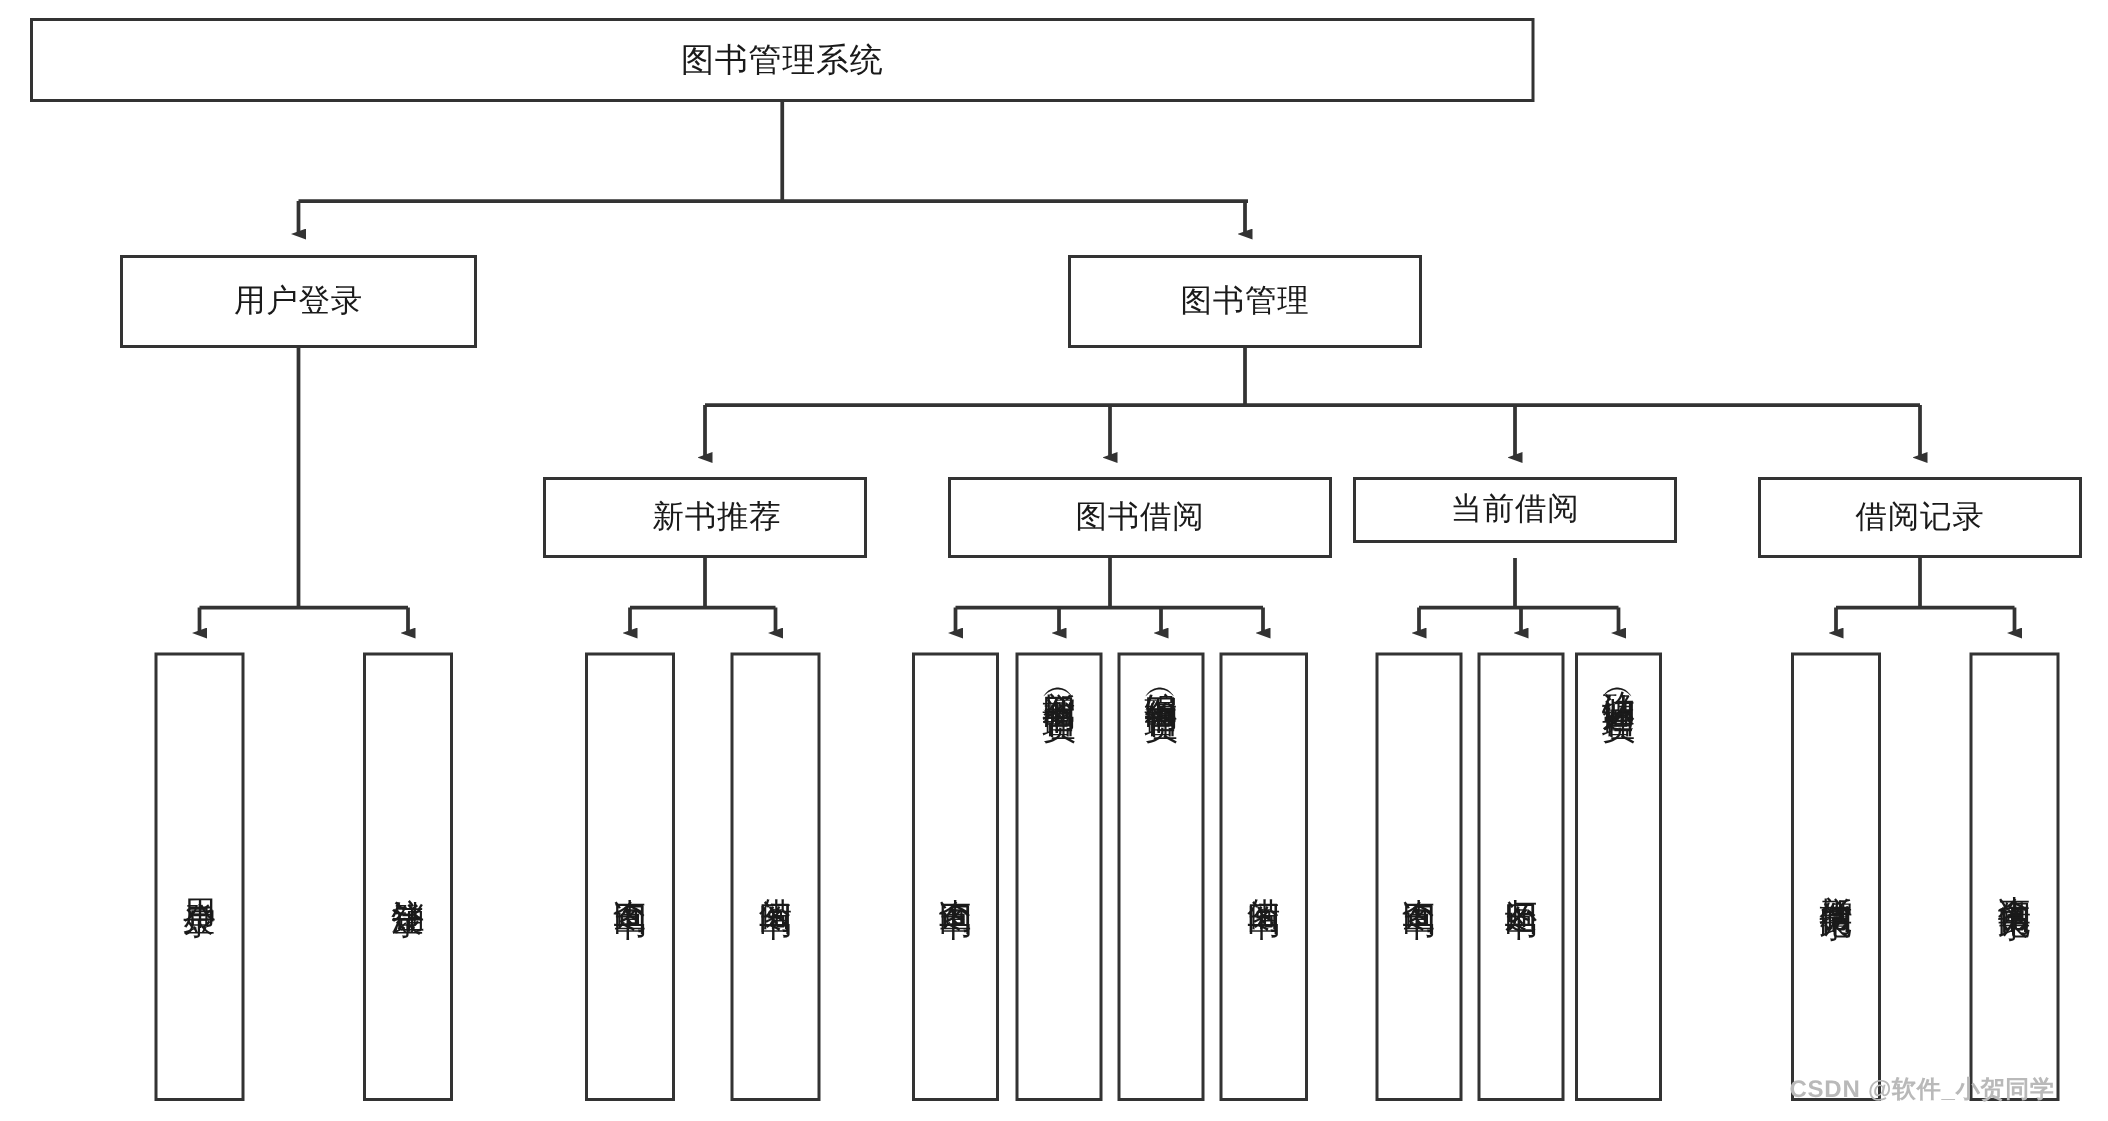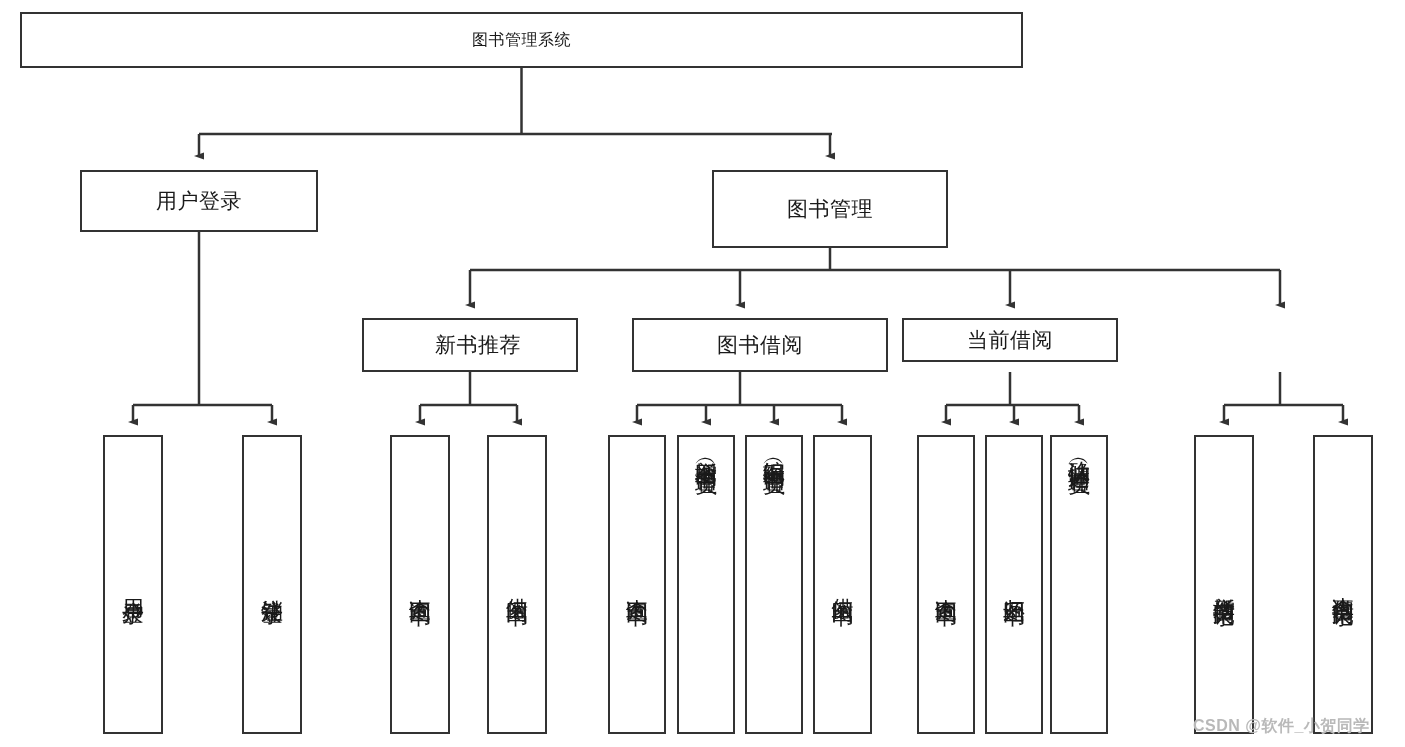--- a/index.html
+++ b/index.html
@@ -40,21 +40,21 @@
     text-align: center;
     line-height: 1.15;
     white-space: nowrap;
   }
   
   .node.horiz .node-label {
     font-size: 21px;
     letter-spacing: 0.5px;
   }
   .node.root .node-label {
-    font-size: 16px;
+    font-size: 22px;
   }
   
   .node.vert {
     align-items: flex-start;
     padding-top: 6px;
   }
   .node.vert .node-label {
     writing-mode: vertical-rl;
     text-orientation: upright;
     font-size: 22px;
@@ -129,33 +129,36 @@
     </g>
   </svg>
 
   <div class="node horiz root" style="left:20px; top:12px; width:1003px; height:56px;">
     <span class="node-label">图书管理系统</span>
   </div>
 
   <div class="node horiz" style="left:80px; top:170px; width:238px; height:62px;">
     <span class="node-label">用户登录</span>
   </div>
-  <div class="node horiz" style="left:712px; top:170px; width:236px; height:78px;">
+  <div class="node horiz" style="left:712px; top:170px; width:236px; height:62px;">
     <span class="node-label">图书管理</span>
   </div>
 
   <div class="node horiz" style="left:362px; top:318px; width:216px; height:54px;padding-left:16px;">
     <span class="node-label">新书推荐</span>
   </div>
   <div class="node horiz" style="left:632px; top:318px; width:256px; height:54px;">
     <span class="node-label">图书借阅</span>
   </div>
   <div class="node horiz" style="left:902px; top:318px; width:216px; height:44px;">
     <span class="node-label">当前借阅</span>
   </div>
+  <div class="node horiz" style="left:1172px; top:318px; width:216px; height:54px;">
+    <span class="node-label">借阅记录</span>
+  </div>
 
   <div class="node vert center-text" style="left:103px; top:435px; width:60px; height:299px;">
     <span class="node-label">用户登录</span>
   </div>
   <div class="node vert center-text" style="left:242px; top:435px; width:60px; height:299px;">
     <span class="node-label">注销登录</span>
   </div>
   <div class="node vert center-text" style="left:390px; top:435px; width:60px; height:299px;">
     <span class="node-label">查询图书</span>
   </div>

